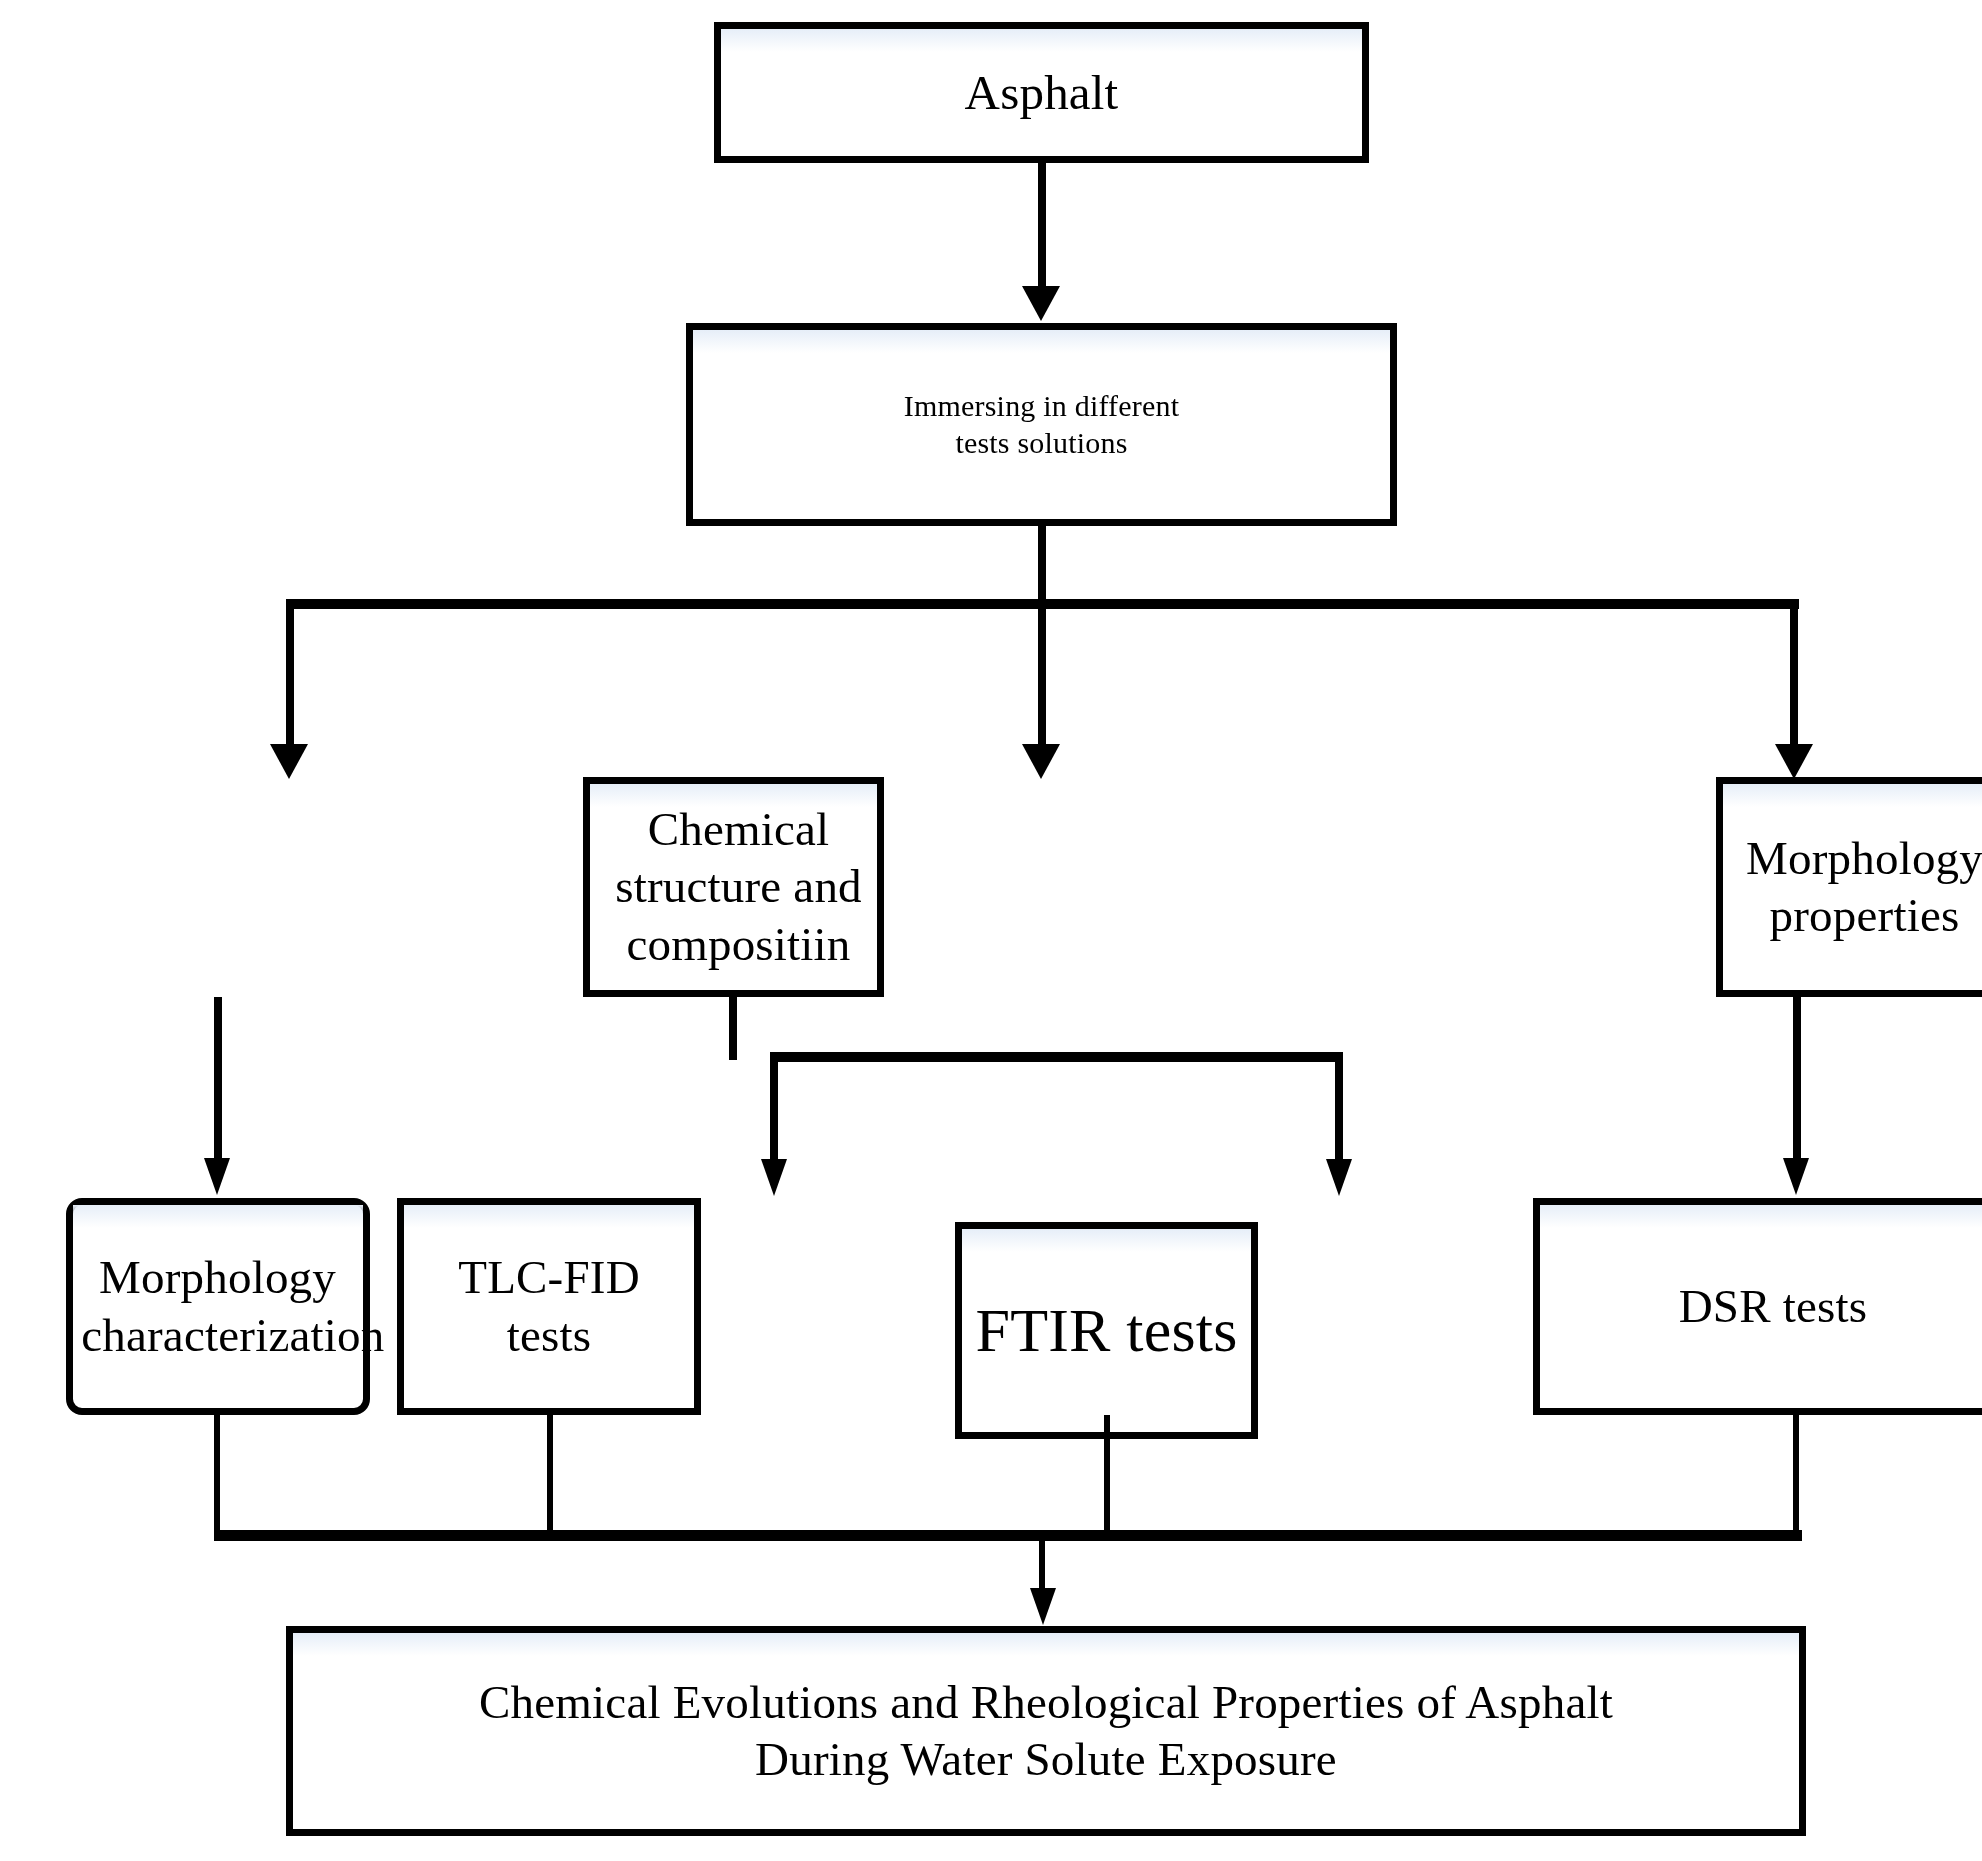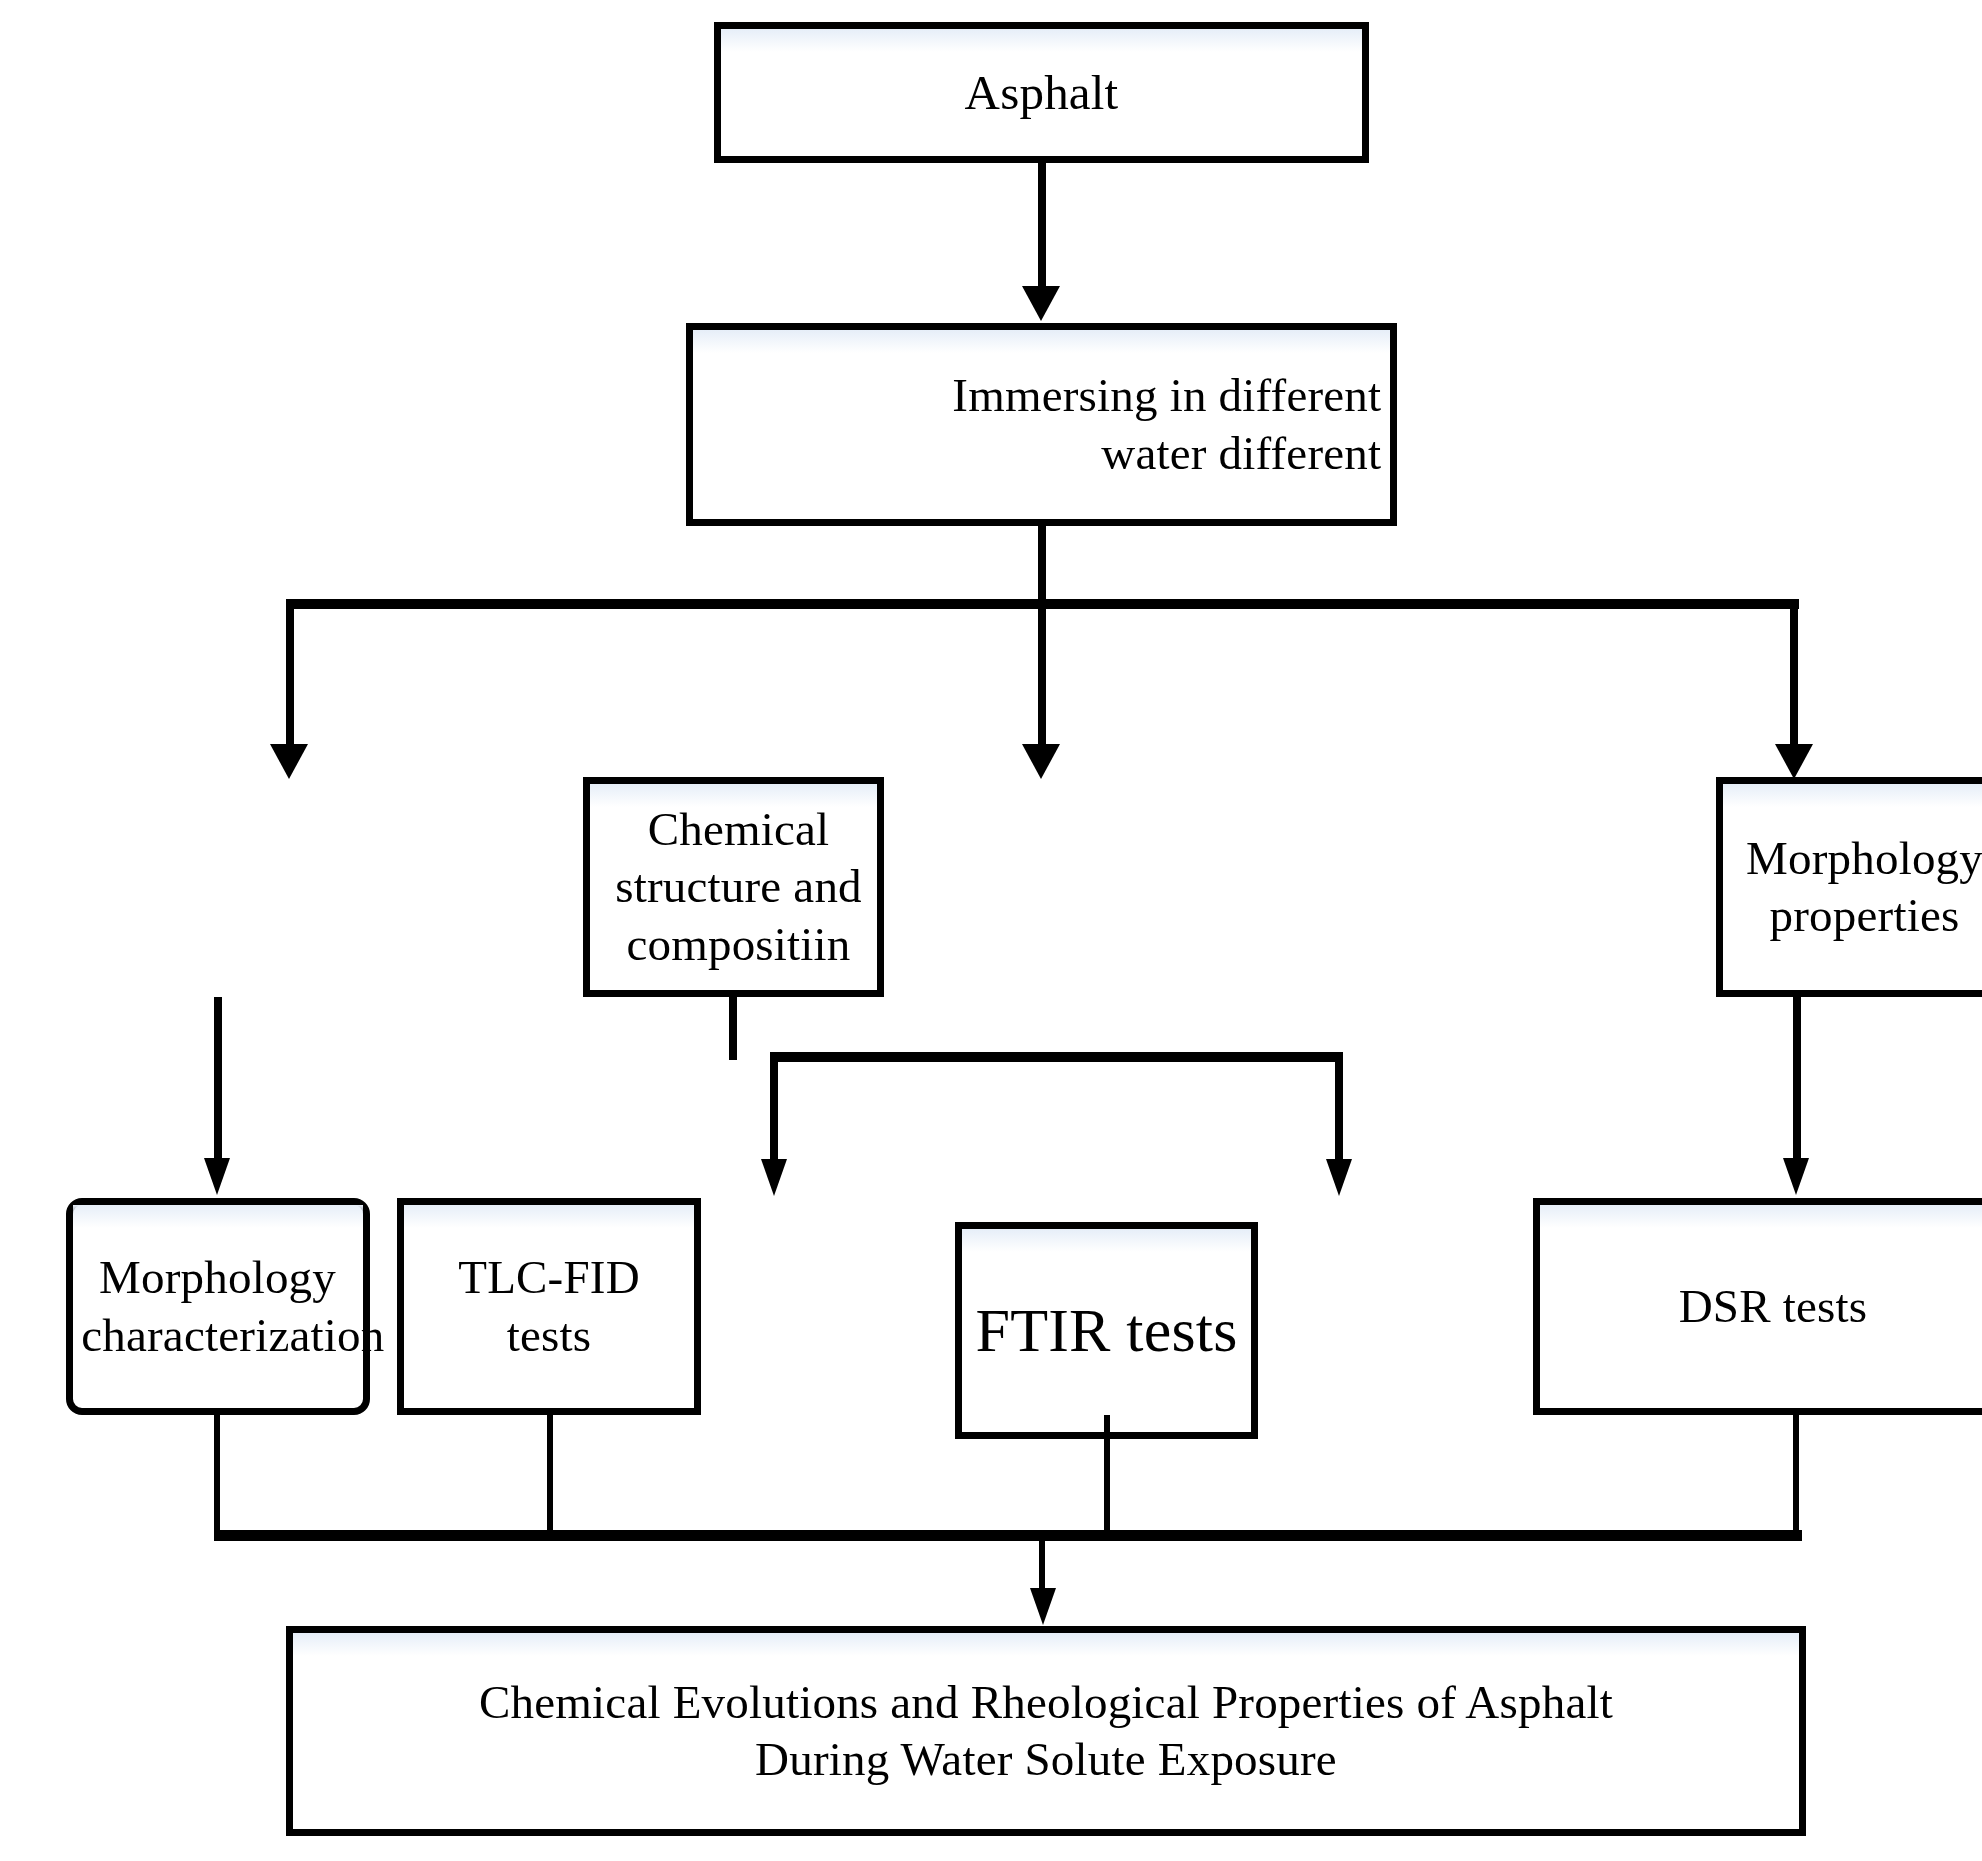--- a/index.html
+++ b/index.html
@@ -39,21 +39,21 @@
   .node::before {
     content: "";
     position: absolute;
     left: 0; right: 0; top: 0;
     height: 23px;
     background: linear-gradient(to bottom, #e6eef8 0%, rgba(230,238,248,0) 100%);
     pointer-events: none;
   }
 
   #n-asphalt      { left: 666px;  top: 22px;   width: 655px;  height: 141px;  font-size: 49px; }
-  #n-immersing    { left: 638px;  top: 323px;  width: 711px;  height: 203px;  font-size: 47px; text-align: right; }
+  #n-immersing    { left: 638px;  top: 323px;  width: 711px;  height: 203px;  font-size: 30px; }
   #n-appearance   { left: 17.5px;   top: 777px;  width: 304px;  height: 220px;  font-size: 47px; }
   #n-chemical     { left: 535px;  top: 777px;  width: 301px;  height: 220px;  font-size: 47px; padding-left: 10px; }
   #n-rheological  { left: 1668px; top: 777px;  width: 297px;  height: 220px;  font-size: 47px; }
   #n-morphology   { left: 17.5px;   top: 1198px; width: 304px;  height: 217px;  font-size: 47px; border-radius: 16px; }
   #n-tlcfid       { left: 349px;  top: 1198px; width: 304px;  height: 217px;  font-size: 47px; }
   #n-ftir         { left: 907px; top: 1222px; width: 303px;  height: 217px;  font-size: 62px; }
   #n-dsr          { left: 1485px; top: 1198px; width: 480px;  height: 217px;  font-size: 47px; }
   #n-conclusion   { left: 238px;  top: 1626px; width: 1520px; height: 210px;  font-size: 47px; font-family: Liberation Serif, serif; }
 
   
@@ -82,21 +82,21 @@
   <div class="node" id="n-asphalt">
     <span class="label">Asphalt</span>
   </div>
 
   <div class="vline" style="left:990px; top:163px; width:7.9px; height:125px;"></div>
   <div class="arrow" style="left:974px; top:286px;"></div>
 
   <div class="node" id="n-immersing">
     <span class="label">
       <span>Immersing in different</span><br>
-      <span>water different</span>
+      <span>tests solutions</span>
     </span>
   </div>
 
   <div class="vline" style="left:990px; top:526px; width:7.9px; height:80px;"></div>
   <div class="hline" style="left:238px; top:599px; width:1513px; height:9.6px;"></div>
 
   <div class="vline" style="left:238px; top:599px; width:7.9px; height:150px;"></div>
   <div class="arrow" style="left:222px; top:744px;"></div>
 
   <div class="vline" style="left:990px; top:599px; width:7.9px; height:150px;"></div>

